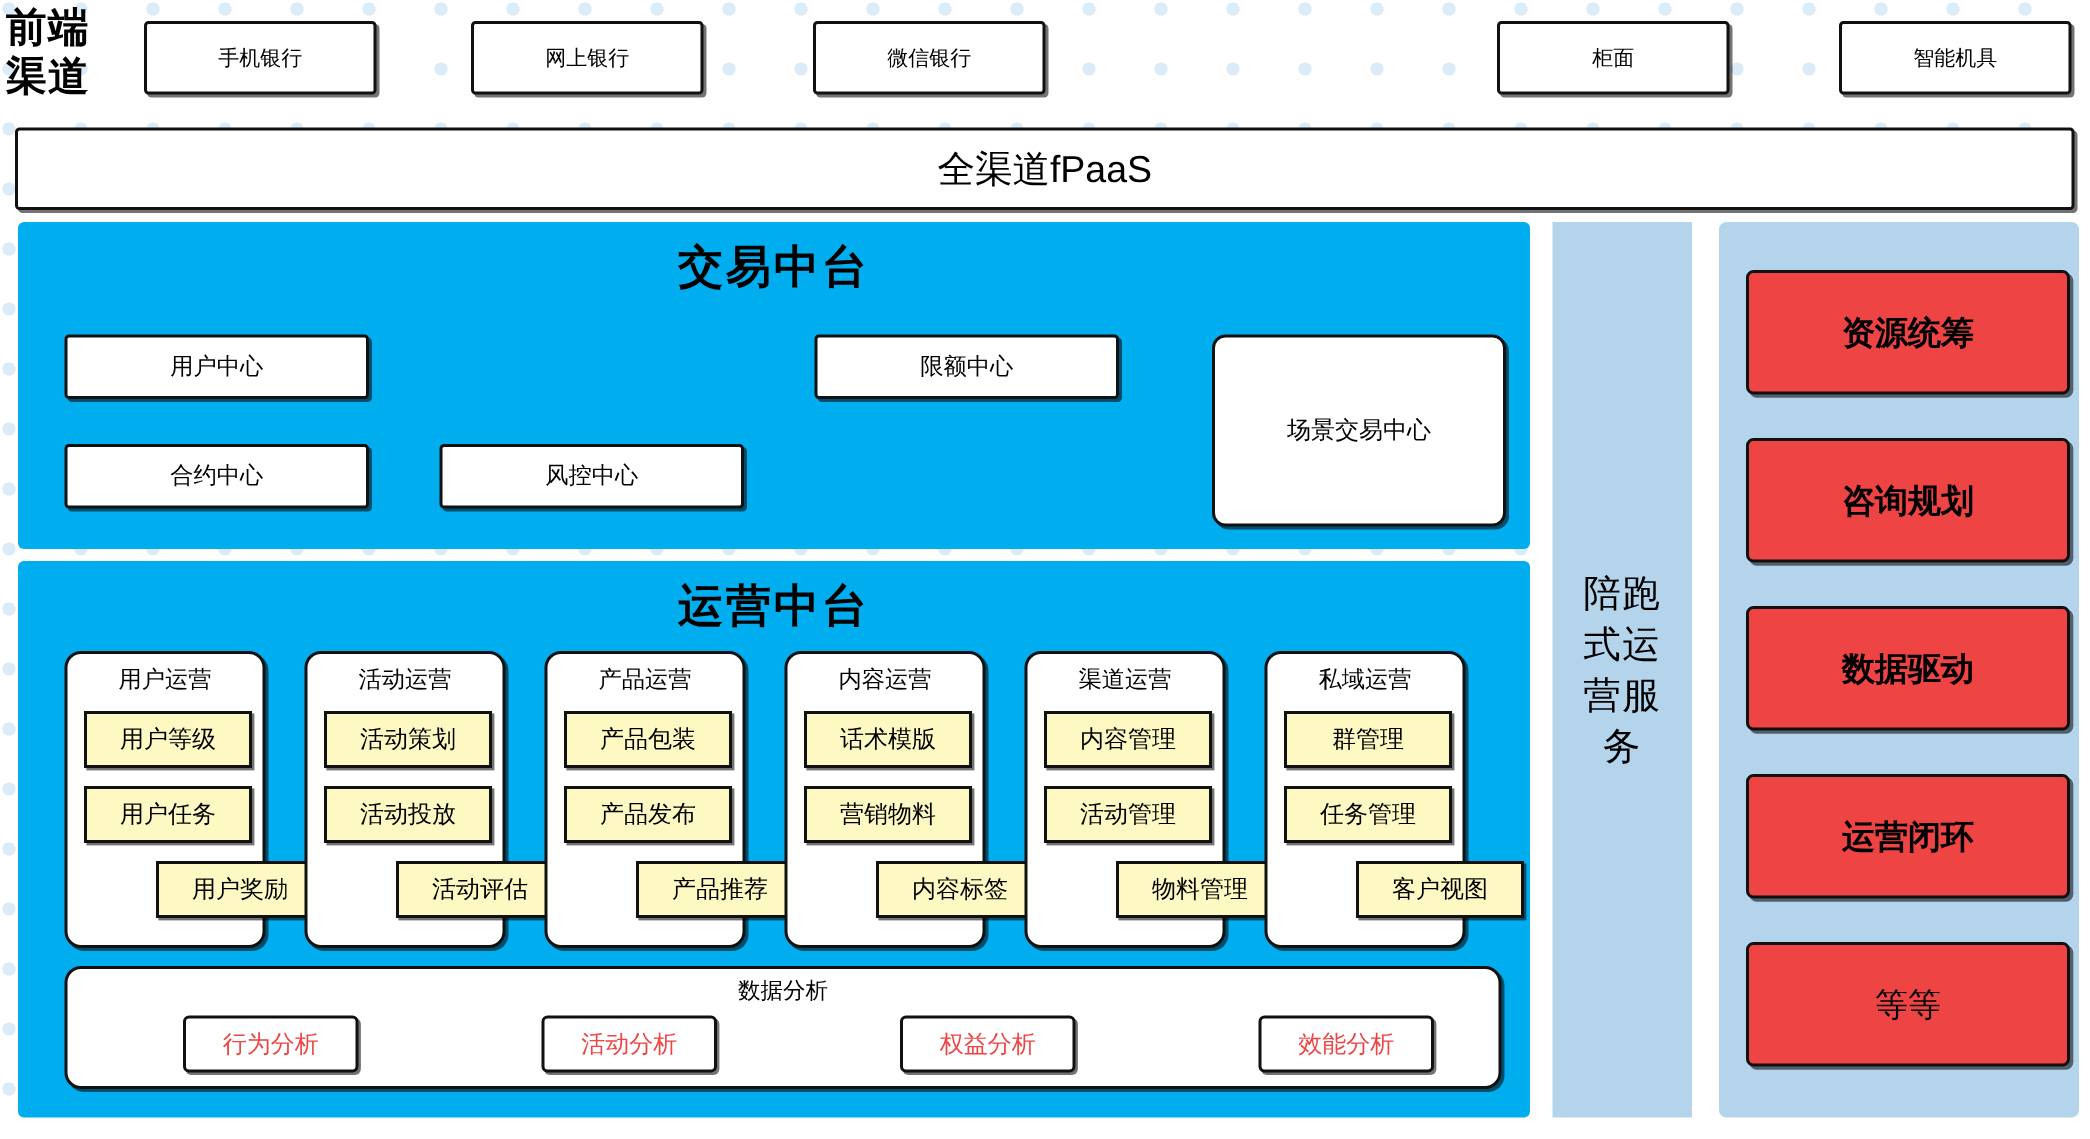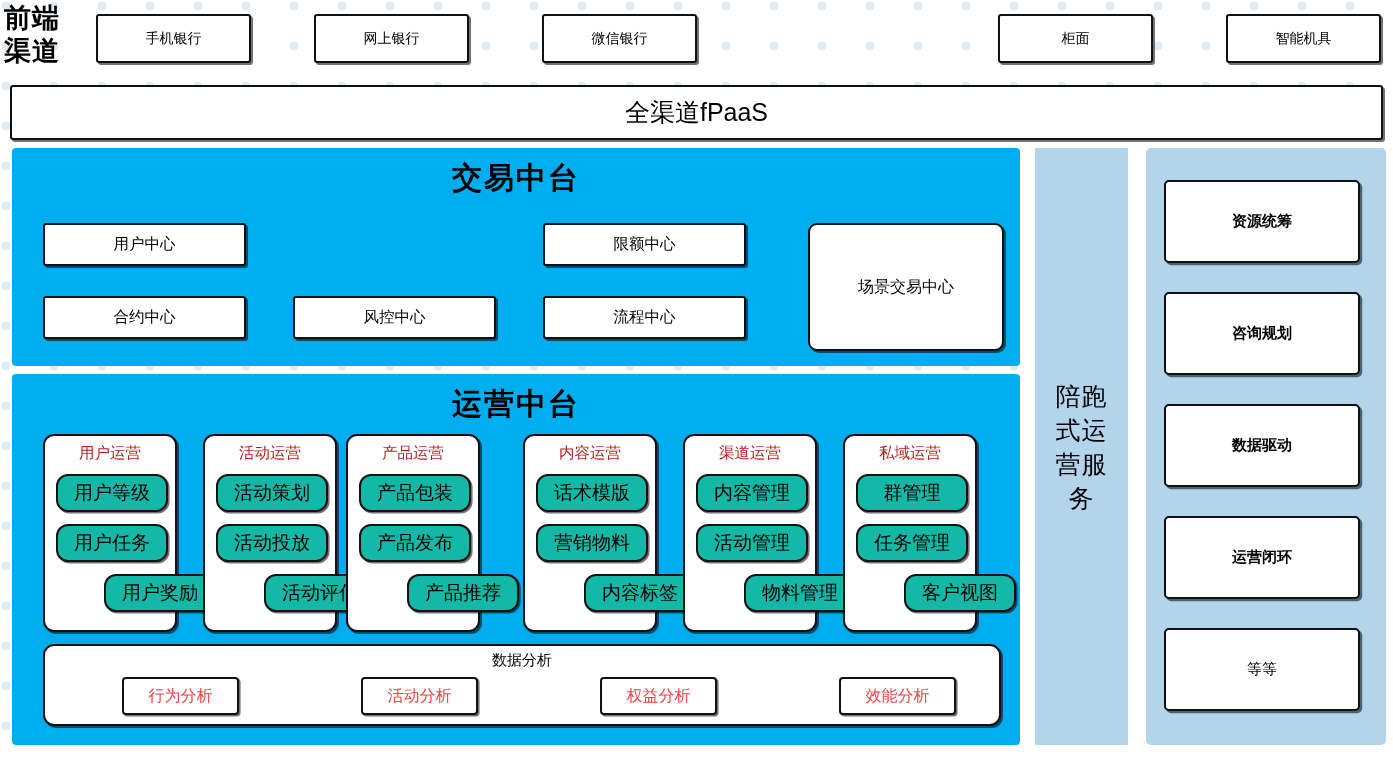--- a/index.html
+++ b/index.html
@@ -119,34 +119,34 @@
     background: #ffffff;
     border: 2.2px solid #111111;
     border-radius: 11px;
     box-shadow: 2px 2px 0 rgba(0,0,0,0.55);
   }
   .oper-col-title {
     position: absolute;
     left: 0; top: 7px; width: 100%;
     text-align: center;
     font-size: 15.5px;
-    color: #b91c1c;
+    color: #000000;
   }
   .oper-item {
     position: absolute;
     left: 11px;
     width: 112px;
     height: 38px;
-    background: #14b8a6;
-    border: 2.2px solid #111111;
-    border-radius: 12px;
-    display: flex;
-    align-items: center;
-    justify-content: center;
-    font-size: 19px;
+    background: #fef9c3;
+    border: 2.2px solid #111111;
+    border-radius: 0;
+    display: flex;
+    align-items: center;
+    justify-content: center;
+    font-size: 16px;
     box-shadow: 1.6px 1.6px 0 rgba(0,0,0,0.55);
     color: #000;
   }
   .oper-item.i0 { top: 38px; }
   .oper-item.i1 { top: 88px; }
   .oper-item.i2 { top: 138px; margin-left: 48px; }
 
   
   #data-analysis {
     position: absolute;
@@ -205,29 +205,29 @@
   #right-panel {
     position: absolute;
     left: 1146px; top: 148px;
     width: 240px; height: 597px;
     background: #B4D4EC;
     border-radius: 5px;
   }
   .cap-box {
     position: absolute;
     left: 18px;
-    width: 196px;
+    width: 216px;
     height: 83px;
-    background: #ffffff;
+    background: #ef4444;
     border: 2.2px solid #111111;
     border-radius: 5px;
     display: flex;
     align-items: center;
     justify-content: center;
-    font-size: 15px;
+    font-size: 22px;
     font-weight: bold;
     box-shadow: 2.2px 2.2px 0 rgba(0,0,0,0.55);
     color: #000;
   }
   .cap-box.plain { font-weight: normal; }
   .cap-box.c0 { top: 32px; }
   .cap-box.c1 { top: 144px; }
   .cap-box.c2 { top: 256px; }
   .cap-box.c3 { top: 368px; }
   .cap-box.c4 { top: 480px; }
@@ -253,21 +253,20 @@
 
   <div class="wbox" id="fpaas-bar">全渠道fPaaS</div>
 
   <div id="trade-platform">
     <div class="platform-title">交易中台</div>
 
     <div class="wbox trade-cell" style="left:31px;  top:75px;  width:203px;">用户中心</div>
     <div class="wbox trade-cell" style="left:531px; top:75px;  width:203px;">限额中心</div>
     <div class="wbox trade-cell" style="left:31px;  top:148px; width:203px;">合约中心</div>
     <div class="wbox trade-cell" style="left:281px; top:148px; width:203px;">风控中心</div>
-    <div class="wbox trade-cell" style="left:531px; top:148px; width:203px;">流程中心</div>
 
     <div class="wbox rbox" id="scene-center">场景交易中心</div>
   </div>
 
   <div id="oper-platform">
     <div class="platform-title">运营中台</div>
 
     <div class="oper-col" style="left:31px;">
       <div class="oper-col-title">用户运营</div>
       <div class="oper-item i0">用户等级</div>
@@ -275,21 +274,21 @@
       <div class="oper-item i2">用户奖励</div>
     </div>
 
     <div class="oper-col" style="left:191px;">
       <div class="oper-col-title">活动运营</div>
       <div class="oper-item i0">活动策划</div>
       <div class="oper-item i1">活动投放</div>
       <div class="oper-item i2">活动评估</div>
     </div>
 
-    <div class="oper-col" style="left:334px;">
+    <div class="oper-col" style="left:351px;">
       <div class="oper-col-title">产品运营</div>
       <div class="oper-item i0">产品包装</div>
       <div class="oper-item i1">产品发布</div>
       <div class="oper-item i2">产品推荐</div>
     </div>
 
     <div class="oper-col" style="left:511px;">
       <div class="oper-col-title">内容运营</div>
       <div class="oper-item i0">话术模版</div>
       <div class="oper-item i1">营销物料</div>

